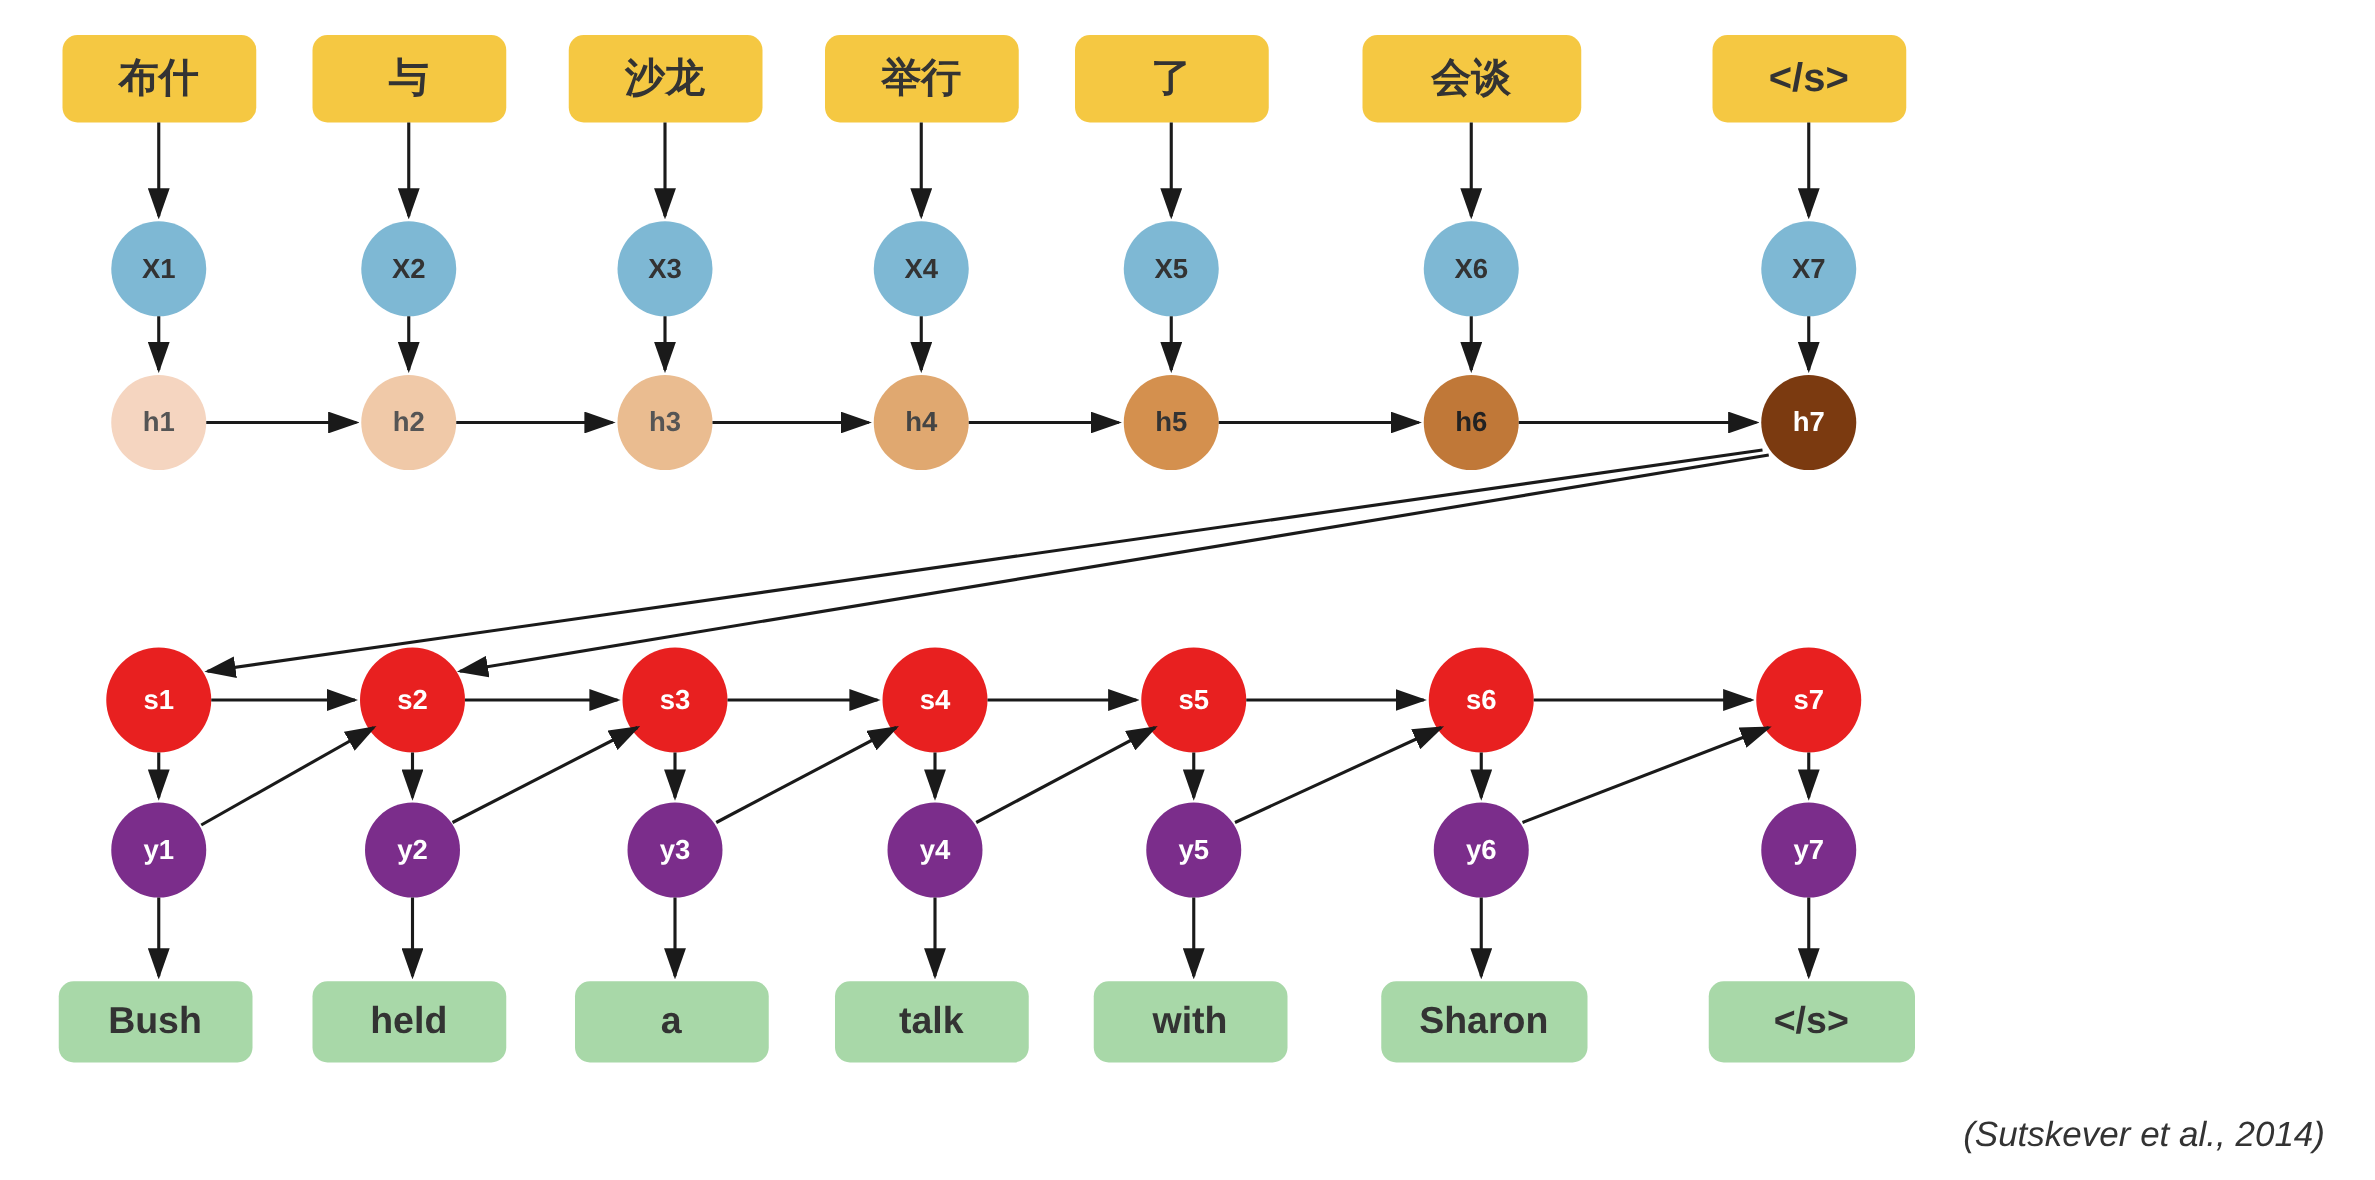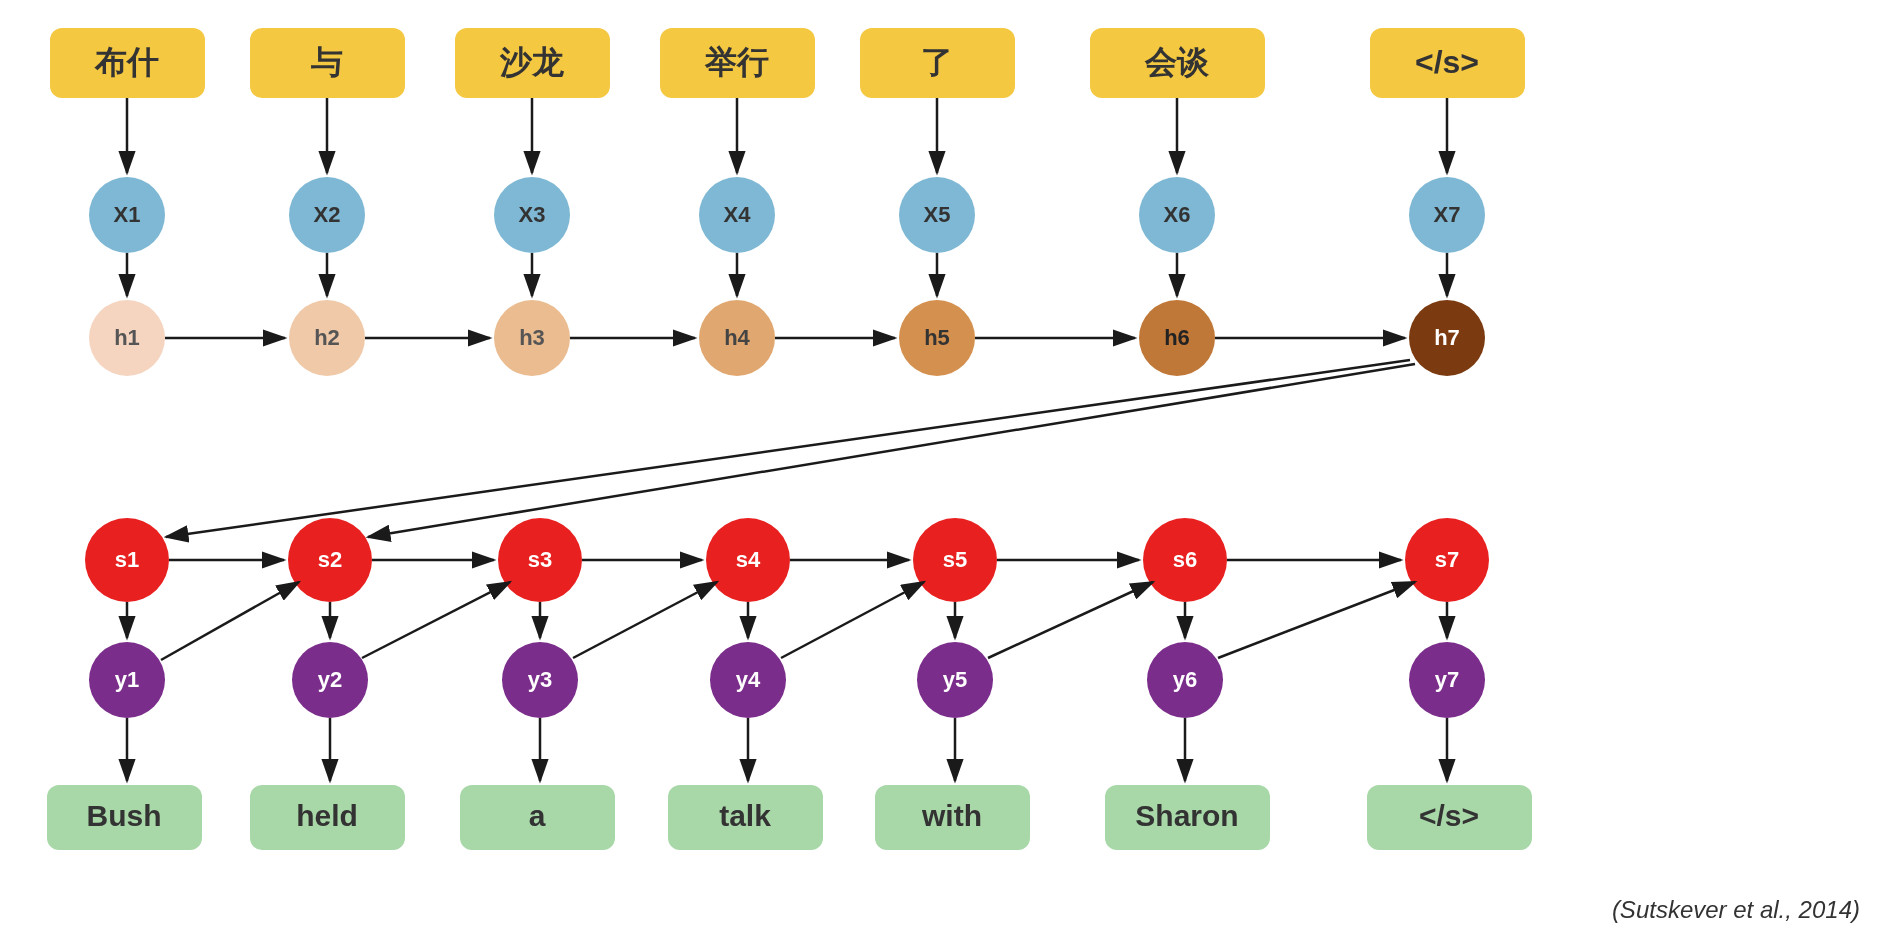--- a/index.html
+++ b/index.html
@@ -14,21 +14,21 @@
     svg#diagram {
       position: absolute;
       top: 0; left: 0;
       width: 1900px;
       height: 944px;
     }
     .citation {
       position: absolute;
       bottom: 20px;
       right: 40px;
-      font-size: 24px;
+      font-size: 28px;
       color: #333;
       font-style: italic;
     }
   </style>
 </head>
 <body>
 
 <svg id="diagram">
 
   <rect x="50" y="28" width="155" height="70" rx="12" ry="12" fill="#F5C842"></rect>

